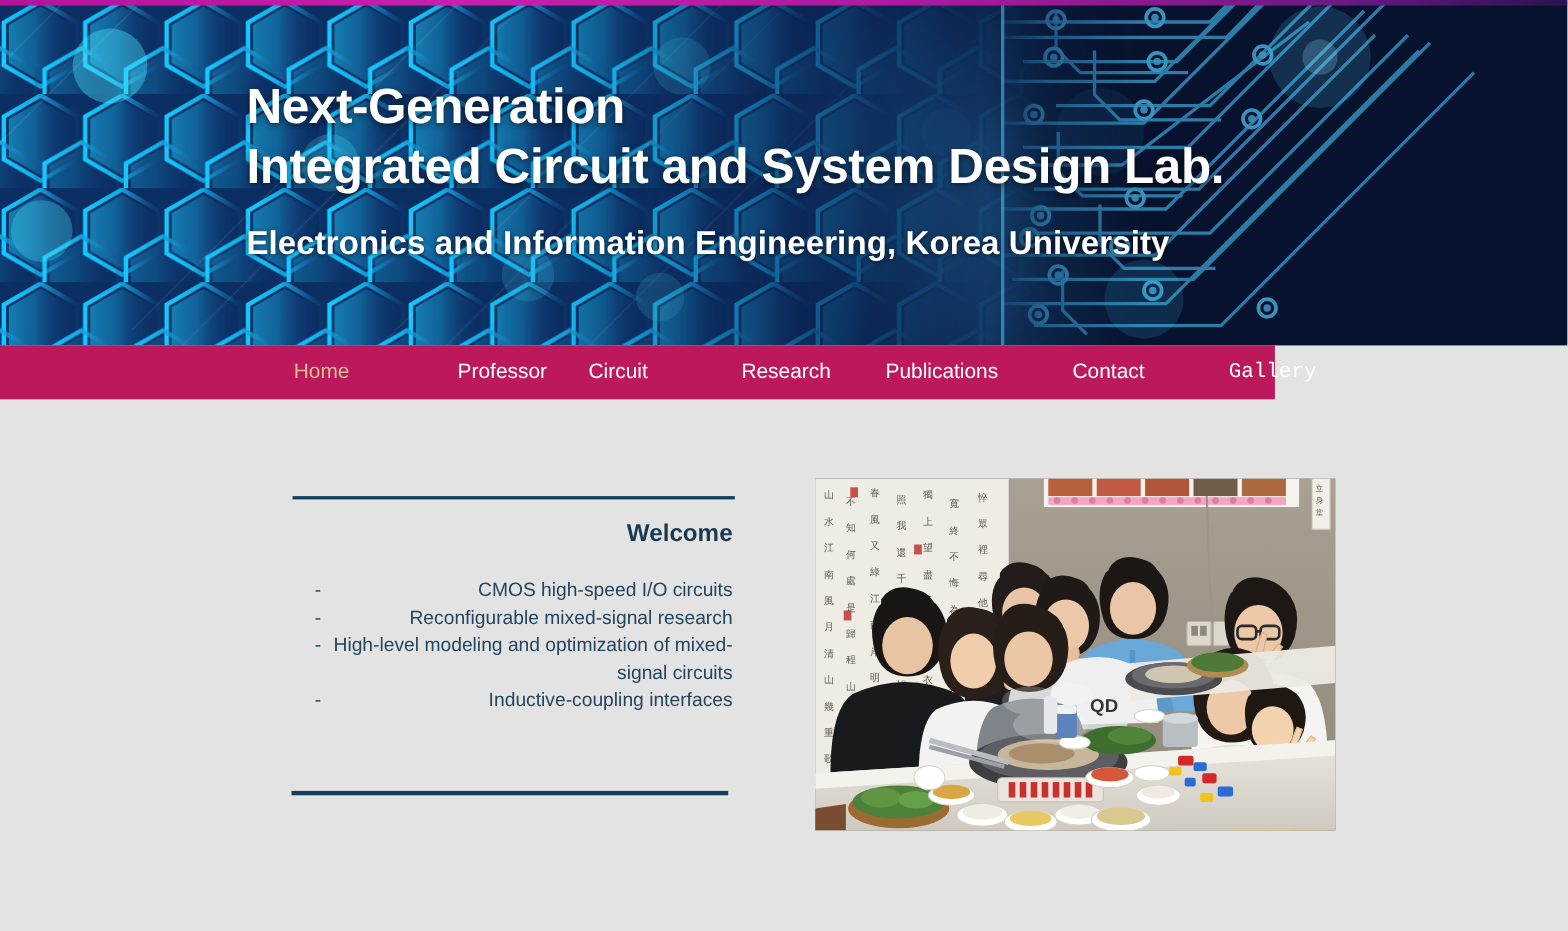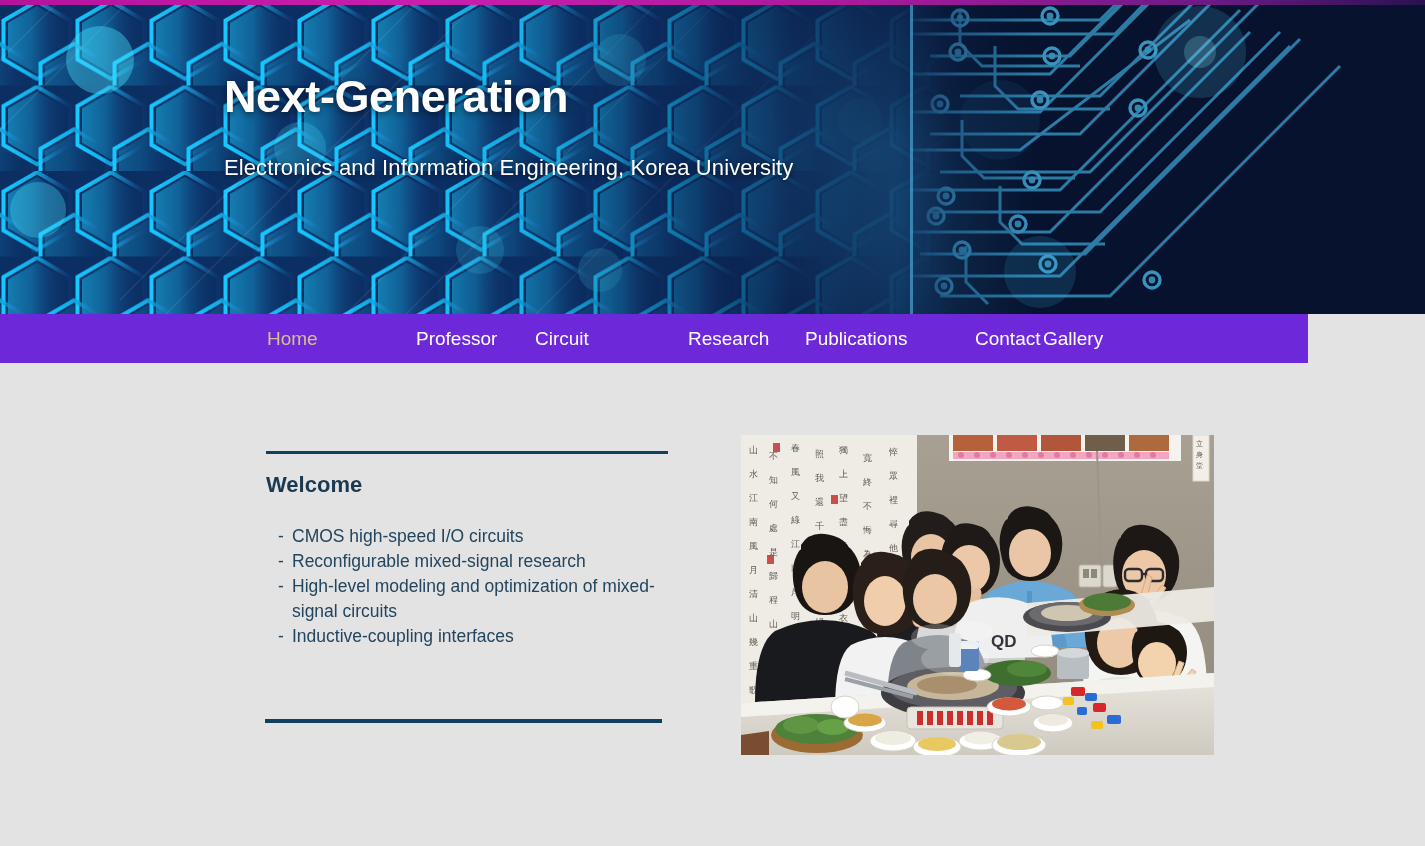--- a/index.html
+++ b/index.html
@@ -85,34 +85,34 @@
     font-size: 45px;
     line-height: 54px;
     font-weight: 700;
     letter-spacing: -0.4px;
     text-shadow: 0 2px 7px rgba(0,0,0,0.55);
     white-space: nowrap;
   }
   .banner-sub {
     margin-top: 30px;
     color: #ffffff;
-    font-size: 22px;
+    font-size: 30px;
     line-height: 28px;
-    font-weight: 400;
+    font-weight: 700;
     letter-spacing: 0.1px;
     text-shadow: 0 1px 5px rgba(0,0,0,0.6);
     white-space: nowrap;
   }
 
   
   .navbar {
     position: relative;
-    width: 1308px;
+    width: 1159px;
     height: 49px;
-    background: #6d28d9;
+    background: #be185d;
     z-index: 10;
   }
   .nav-inner {
     position: relative;
     height: 49px;
     width: 1425px;
   }
   .nav-item {
     position: absolute;
     top: 0;
@@ -132,20 +132,21 @@
     width: 1425px;
     height: 483px;
     background: #e3e3e3;
   }
 
   .welcome-block {
     position: absolute;
     left: 266px;
     top: 88px;
     width: 400px;
+    text-align: right;
   }
   .rule-top {
     width: 402px;
     height: 3px;
     background: #11405e;
     margin-bottom: 18px;
   }
   .rule-bottom {
     position: absolute;
     left: 265px;
@@ -328,33 +329,34 @@
       <circle cx="140" cy="272" r="36" fill="#3bbdf0" opacity="0.16"></circle>
       <circle cx="100" cy="120" r="40" fill="#2f8fd0" opacity="0.10"></circle>
     </svg>
 
     <div class="banner-vline"></div>
 
     <div class="banner-topline"></div>
 
     <div class="banner-text">
       <div class="banner-title">Next-Generation</div>
+      <div class="banner-title">Integrated Circuit and System Design Lab.</div>
       <div class="banner-sub">Electronics and Information Engineering, Korea University</div>
     </div>
   </header>
 
   <nav class="navbar">
     <div class="nav-inner" id="nav-inner">
         <a class="nav-item active" style="left: 267px;">Home</a>
         <a class="nav-item" style="left: 416px;">Professor</a>
         <a class="nav-item" style="left: 535px;">Circuit</a>
-        <a class="nav-item" style="left: 688px;">Research</a>
+        <a class="nav-item" style="left: 674px;">Research</a>
         <a class="nav-item" style="left: 805px;">Publications</a>
         <a class="nav-item" style="left: 975px;">Contact</a>
-        <a class="nav-item" style="left: 1043px;">Gallery</a>
+        <a class="nav-item" style="left: 1117px; font-family: Liberation Mono, monospace;">Gallery</a>
       </div>
   </nav>
 
   <main class="main">
 
     <section class="welcome-block">
       <div class="rule-top"></div>
       <h2 class="welcome-title">Welcome</h2>
       <div class="bullet-list" id="bullet-list">
           <div class="bullet-row">

